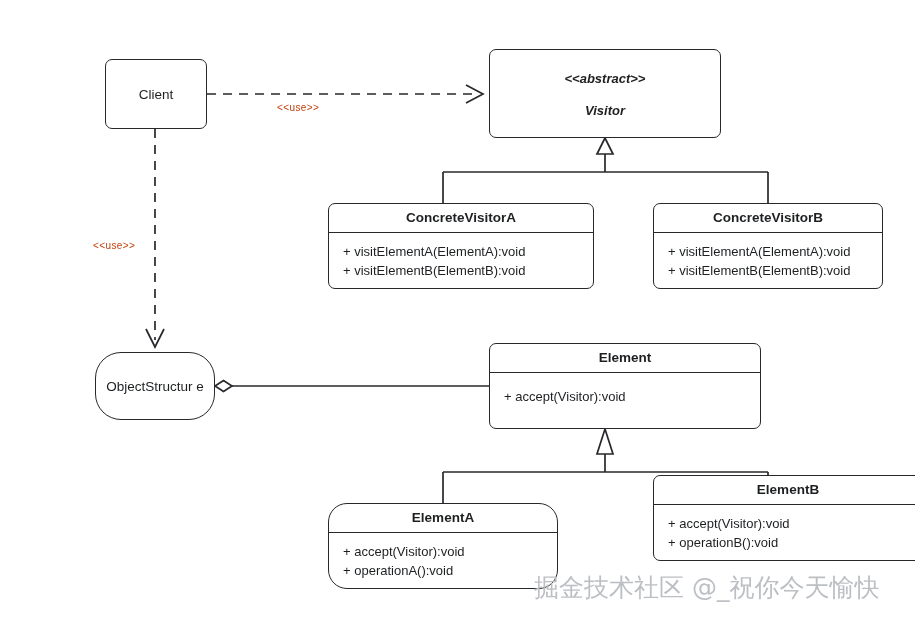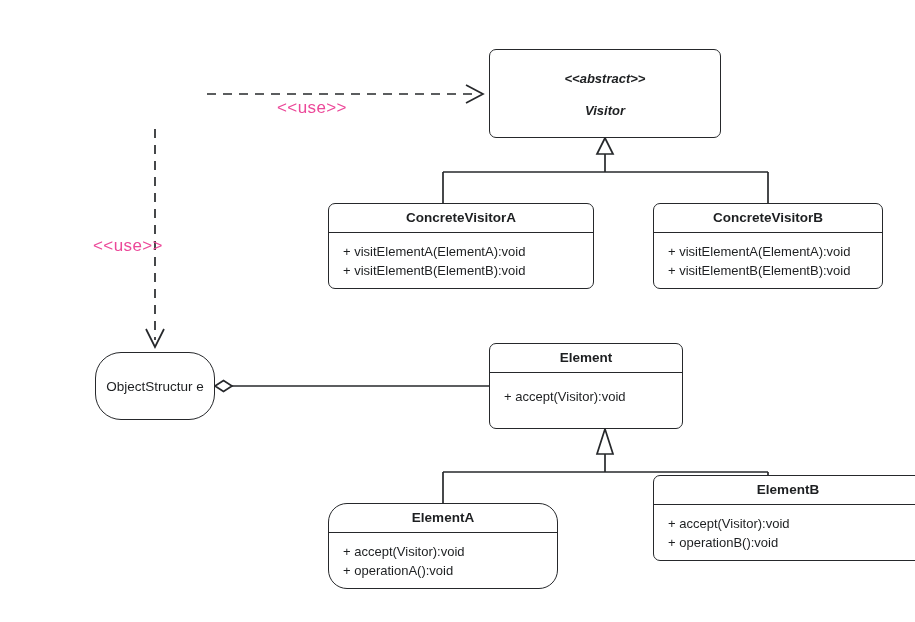--- a/index.html
+++ b/index.html
@@ -73,22 +73,22 @@
     text-align: center;
     color: #1d1f21;
     font-size: 13.5px;
     line-height: 17px;
     padding: 0 10px;
     box-sizing: border-box;
     word-break: break-all;
   }
   .edge-label {
     position: absolute;
-    color: #ec4899;
-    font-size: 17px;
+    color: #c2410c;
+    font-size: 10px;
     line-height: 15px;
     white-space: nowrap;
     letter-spacing: 0.4px;
     text-align: right;
   }
   .watermark {
     position: absolute;
     color: #b9bcc0;
     font-size: 25px;
     line-height: 30px;
@@ -137,20 +137,23 @@
     
     <g>
       <line x1="605" y1="472" x2="605" y2="454" stroke="#26282b" stroke-width="1.7"></line>
       <polygon points="605,429 597,454 613,454" fill="#ffffff" stroke="#26282b" stroke-width="1.7" stroke-linejoin="miter"></polygon>
       <line x1="443" y1="472" x2="768" y2="472" stroke="#26282b" stroke-width="1.7"></line>
       <line x1="443" y1="472" x2="443" y2="503" stroke="#26282b" stroke-width="1.7"></line>
       <line x1="768" y1="472" x2="768" y2="503" stroke="#26282b" stroke-width="1.7"></line>
     </g>
   </svg>
 
+  <div class="uml-box" style="left:105px; top:59px; width:102px; height:70px;">
+    <div class="plain-box-label">Client</div>
+  </div>
 
   <div class="uml-box" style="left:489px; top:49px; width:232px; height:89px;font-style:italic;">
     <div class="uml-title stereo">
       <span class="stereo-line">&lt;&lt;abstract&gt;&gt;</span>
       <span class="stereo-line">Visitor</span>
     </div>
 
   </div>
 
   <div class="uml-box" style="left:328px; top:203px; width:266px; height:86px;">
@@ -169,21 +172,21 @@
       <div class="uml-member">+ visitElementA(ElementA):void</div>
       <div class="uml-member">+ visitElementB(ElementB):void</div>
     </div>
   </div>
 
   <div class="uml-box" style="left:95px; top:352px; width:120px; height:68px;border-radius:26px;">
     <div class="plain-box-label">ObjectStructur
 e</div>
   </div>
 
-  <div class="uml-box" style="left:489px; top:343px; width:194px; height:86px;">
+  <div class="uml-box" style="left:489px; top:343px; width:272px; height:86px;">
     <div class="uml-title">Element</div>
     <div class="uml-divider"></div>
     <div class="uml-members" style="padding-top:14px;">
       <div class="uml-member">+ accept(Visitor):void</div>
     </div>
   </div>
 
   <div class="uml-box" style="left:328px; top:503px; width:230px; height:86px;border-radius:19px;">
     <div class="uml-title">ElementA</div>
     <div class="uml-divider"></div>
@@ -199,14 +202,15 @@
     <div class="uml-members">
       <div class="uml-member">+ accept(Visitor):void</div>
       <div class="uml-member">+ operationB():void</div>
     </div>
   </div>
 
   <div class="edge-label" style="left:277px; top:100px;">&lt;&lt;use&gt;&gt;</div>
 
   <div class="edge-label" style="left:93px; top:238px;">&lt;&lt;use&gt;&gt;</div>
 
+  <div class="watermark" style="left:534px; top:573px;">掘金技术社区 @_祝你今天愉快</div>
 
 </div>
 
 </body></html>

